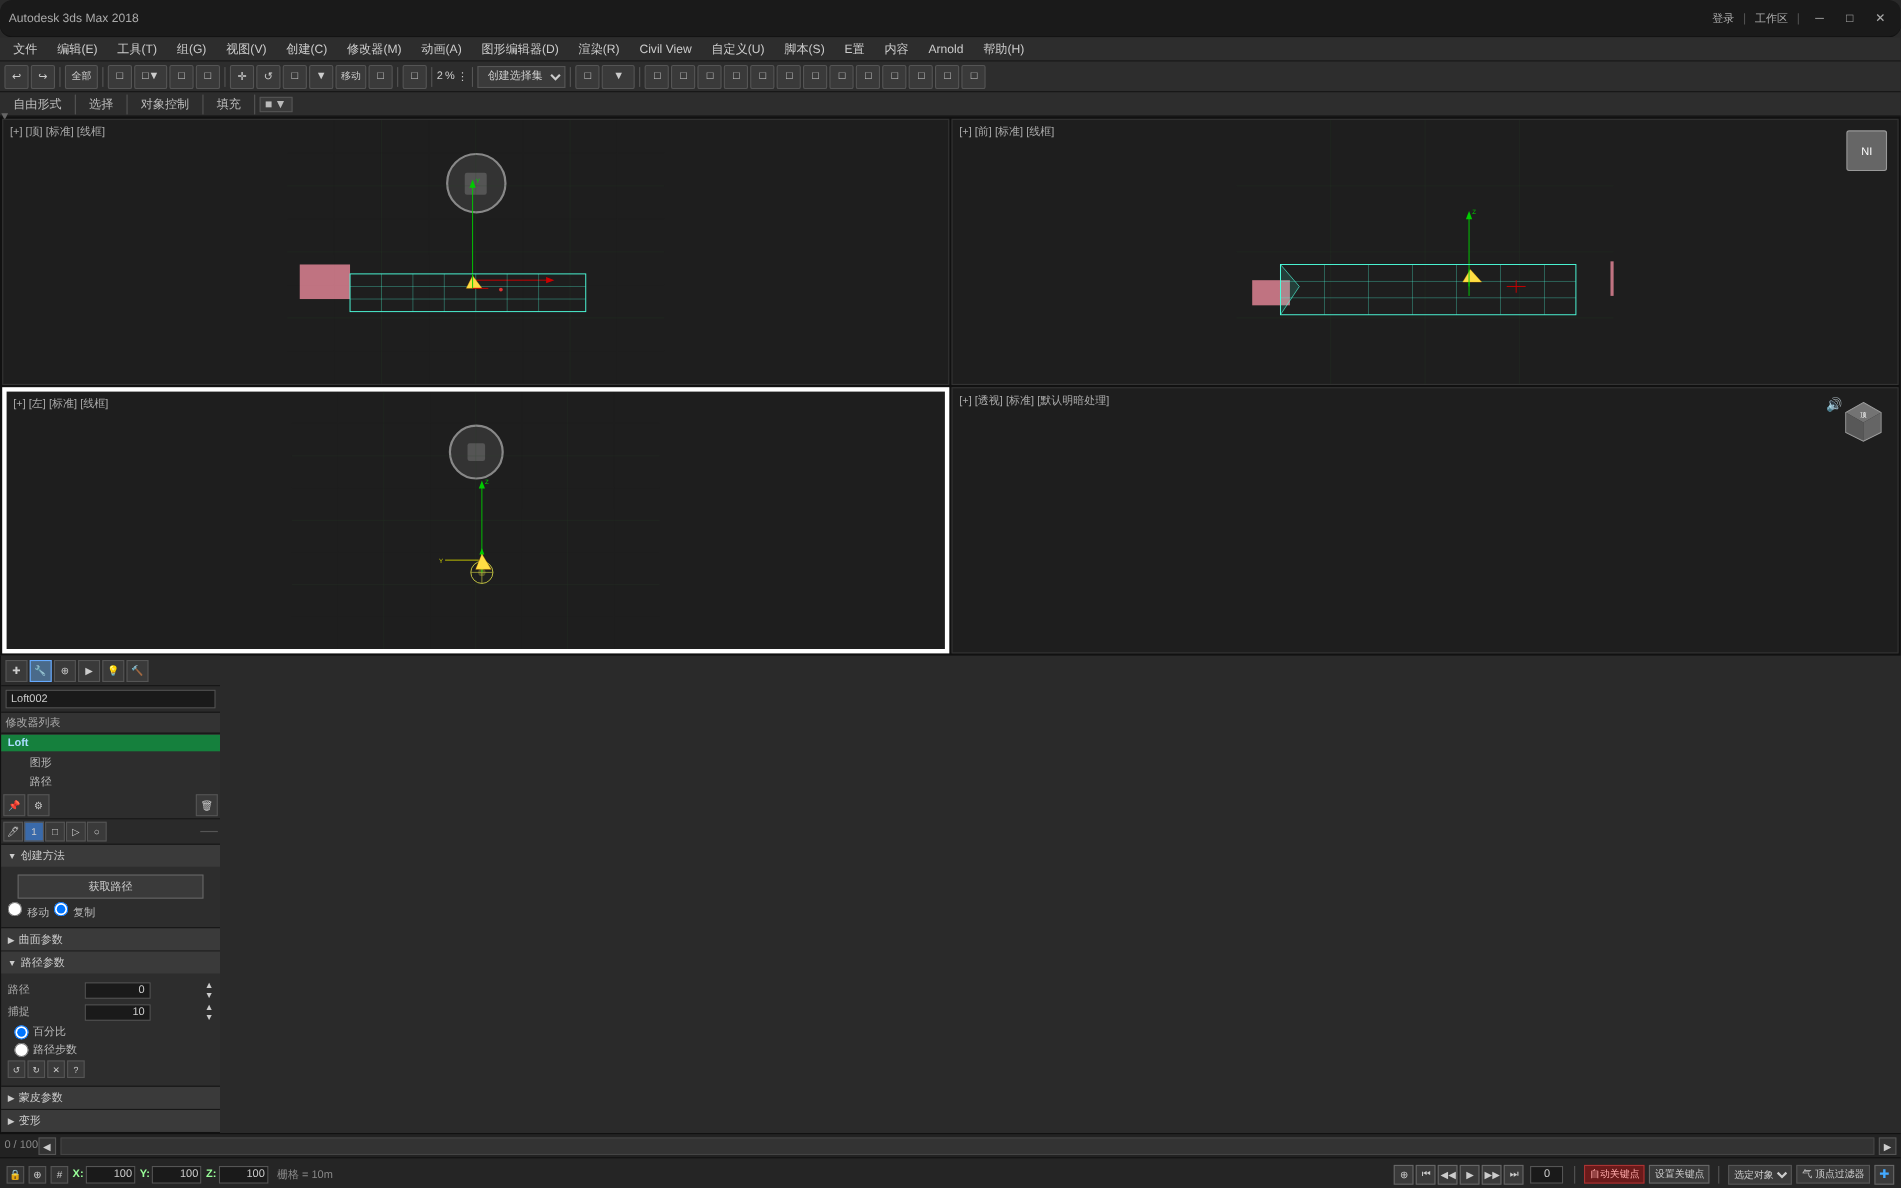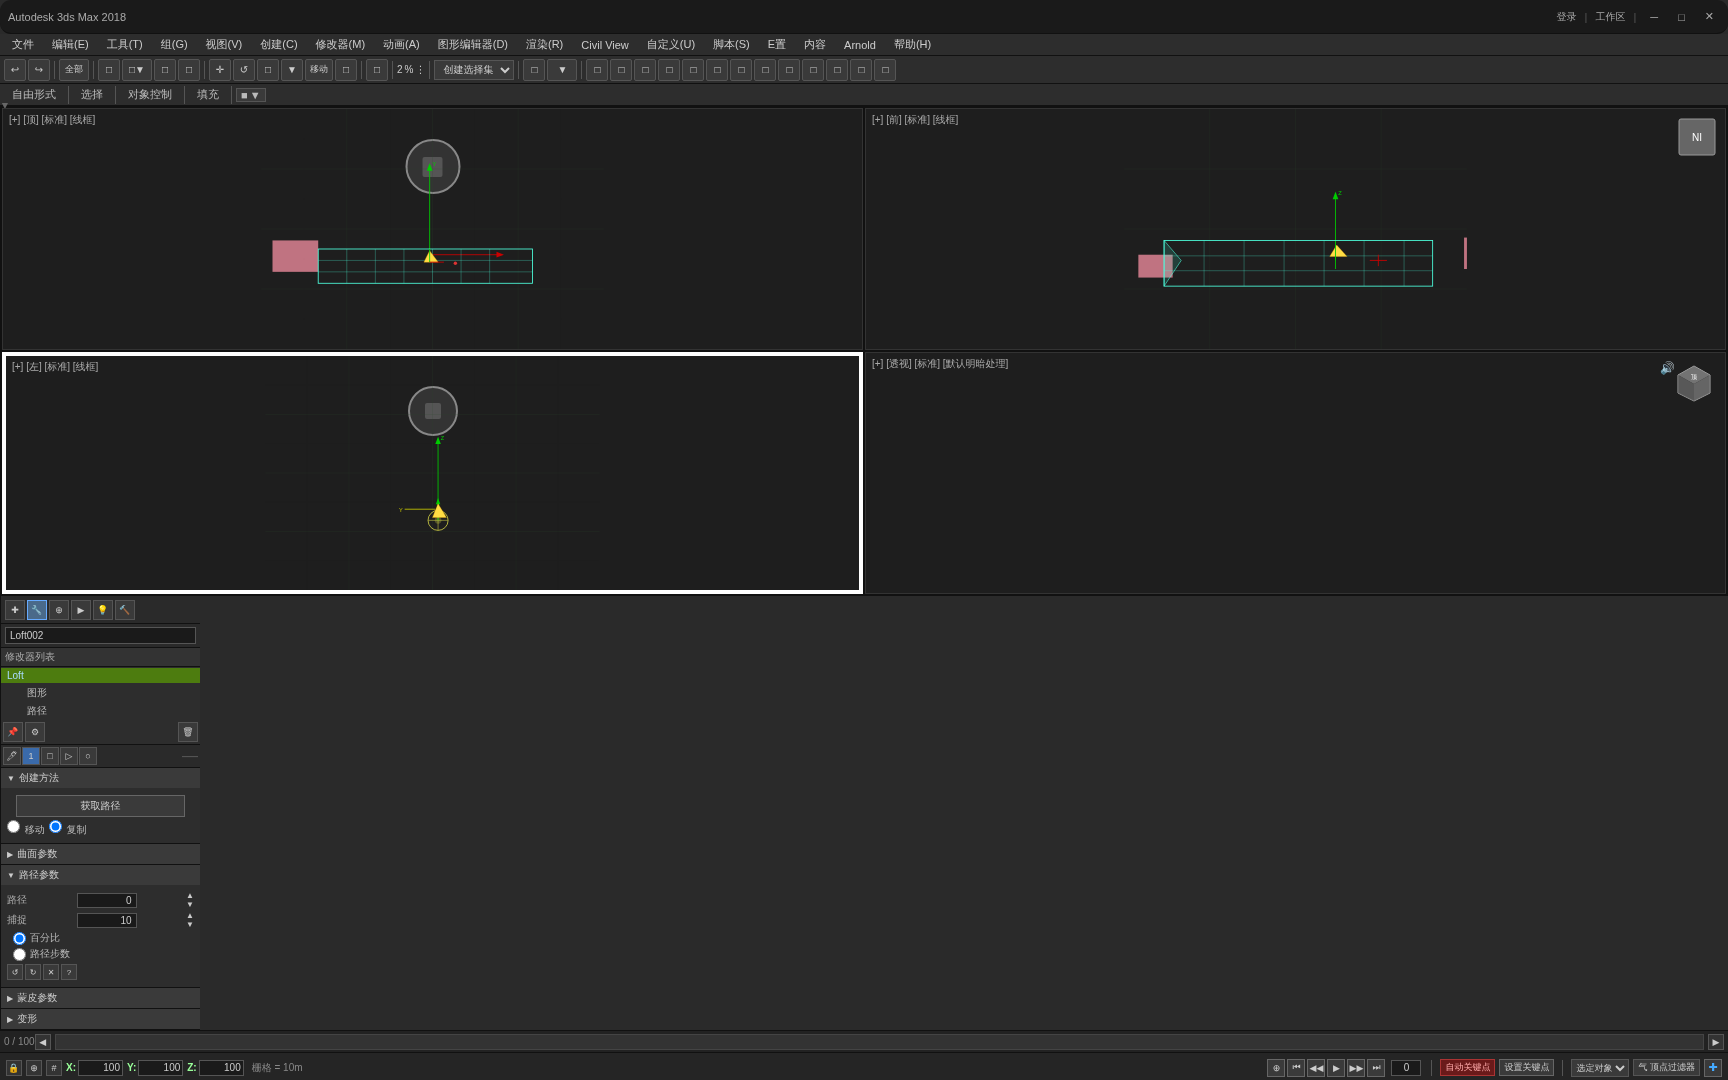--- a/index.html
+++ b/index.html
@@ -688,21 +688,21 @@
 
     <div style="padding:3px 4px;background:#2a2a2a;border-bottom:1px solid #111;">
       <input type="text" style="width: 100%; background: rgb(26, 26, 26); border: 1px solid rgb(85, 85, 85); color: rgb(204, 204, 204); font-size: 10px; padding: 2px 4px;" value="Loft002">
     </div>
 
     <div style="padding:2px 4px;background:#333;border-bottom:1px solid #111;font-size:10px;color:#aaa;cursor:pointer;">
       <span>修改器列表</span>
     </div>
 
     <div>
-      <div class="modifier-item" style="background:#4d7c0f;color:#aaddff;">
+      <div class="modifier-item" style="background:#15803d;color:#aaddff;font-weight:bold;">
         <span>Loft</span>
       </div>
       <div class="modifier-sub-item">
         <span>　</span><span>图形</span>
       </div>
       <div class="modifier-sub-item">
         <span>　</span><span>路径</span>
       </div>
     </div>
 

